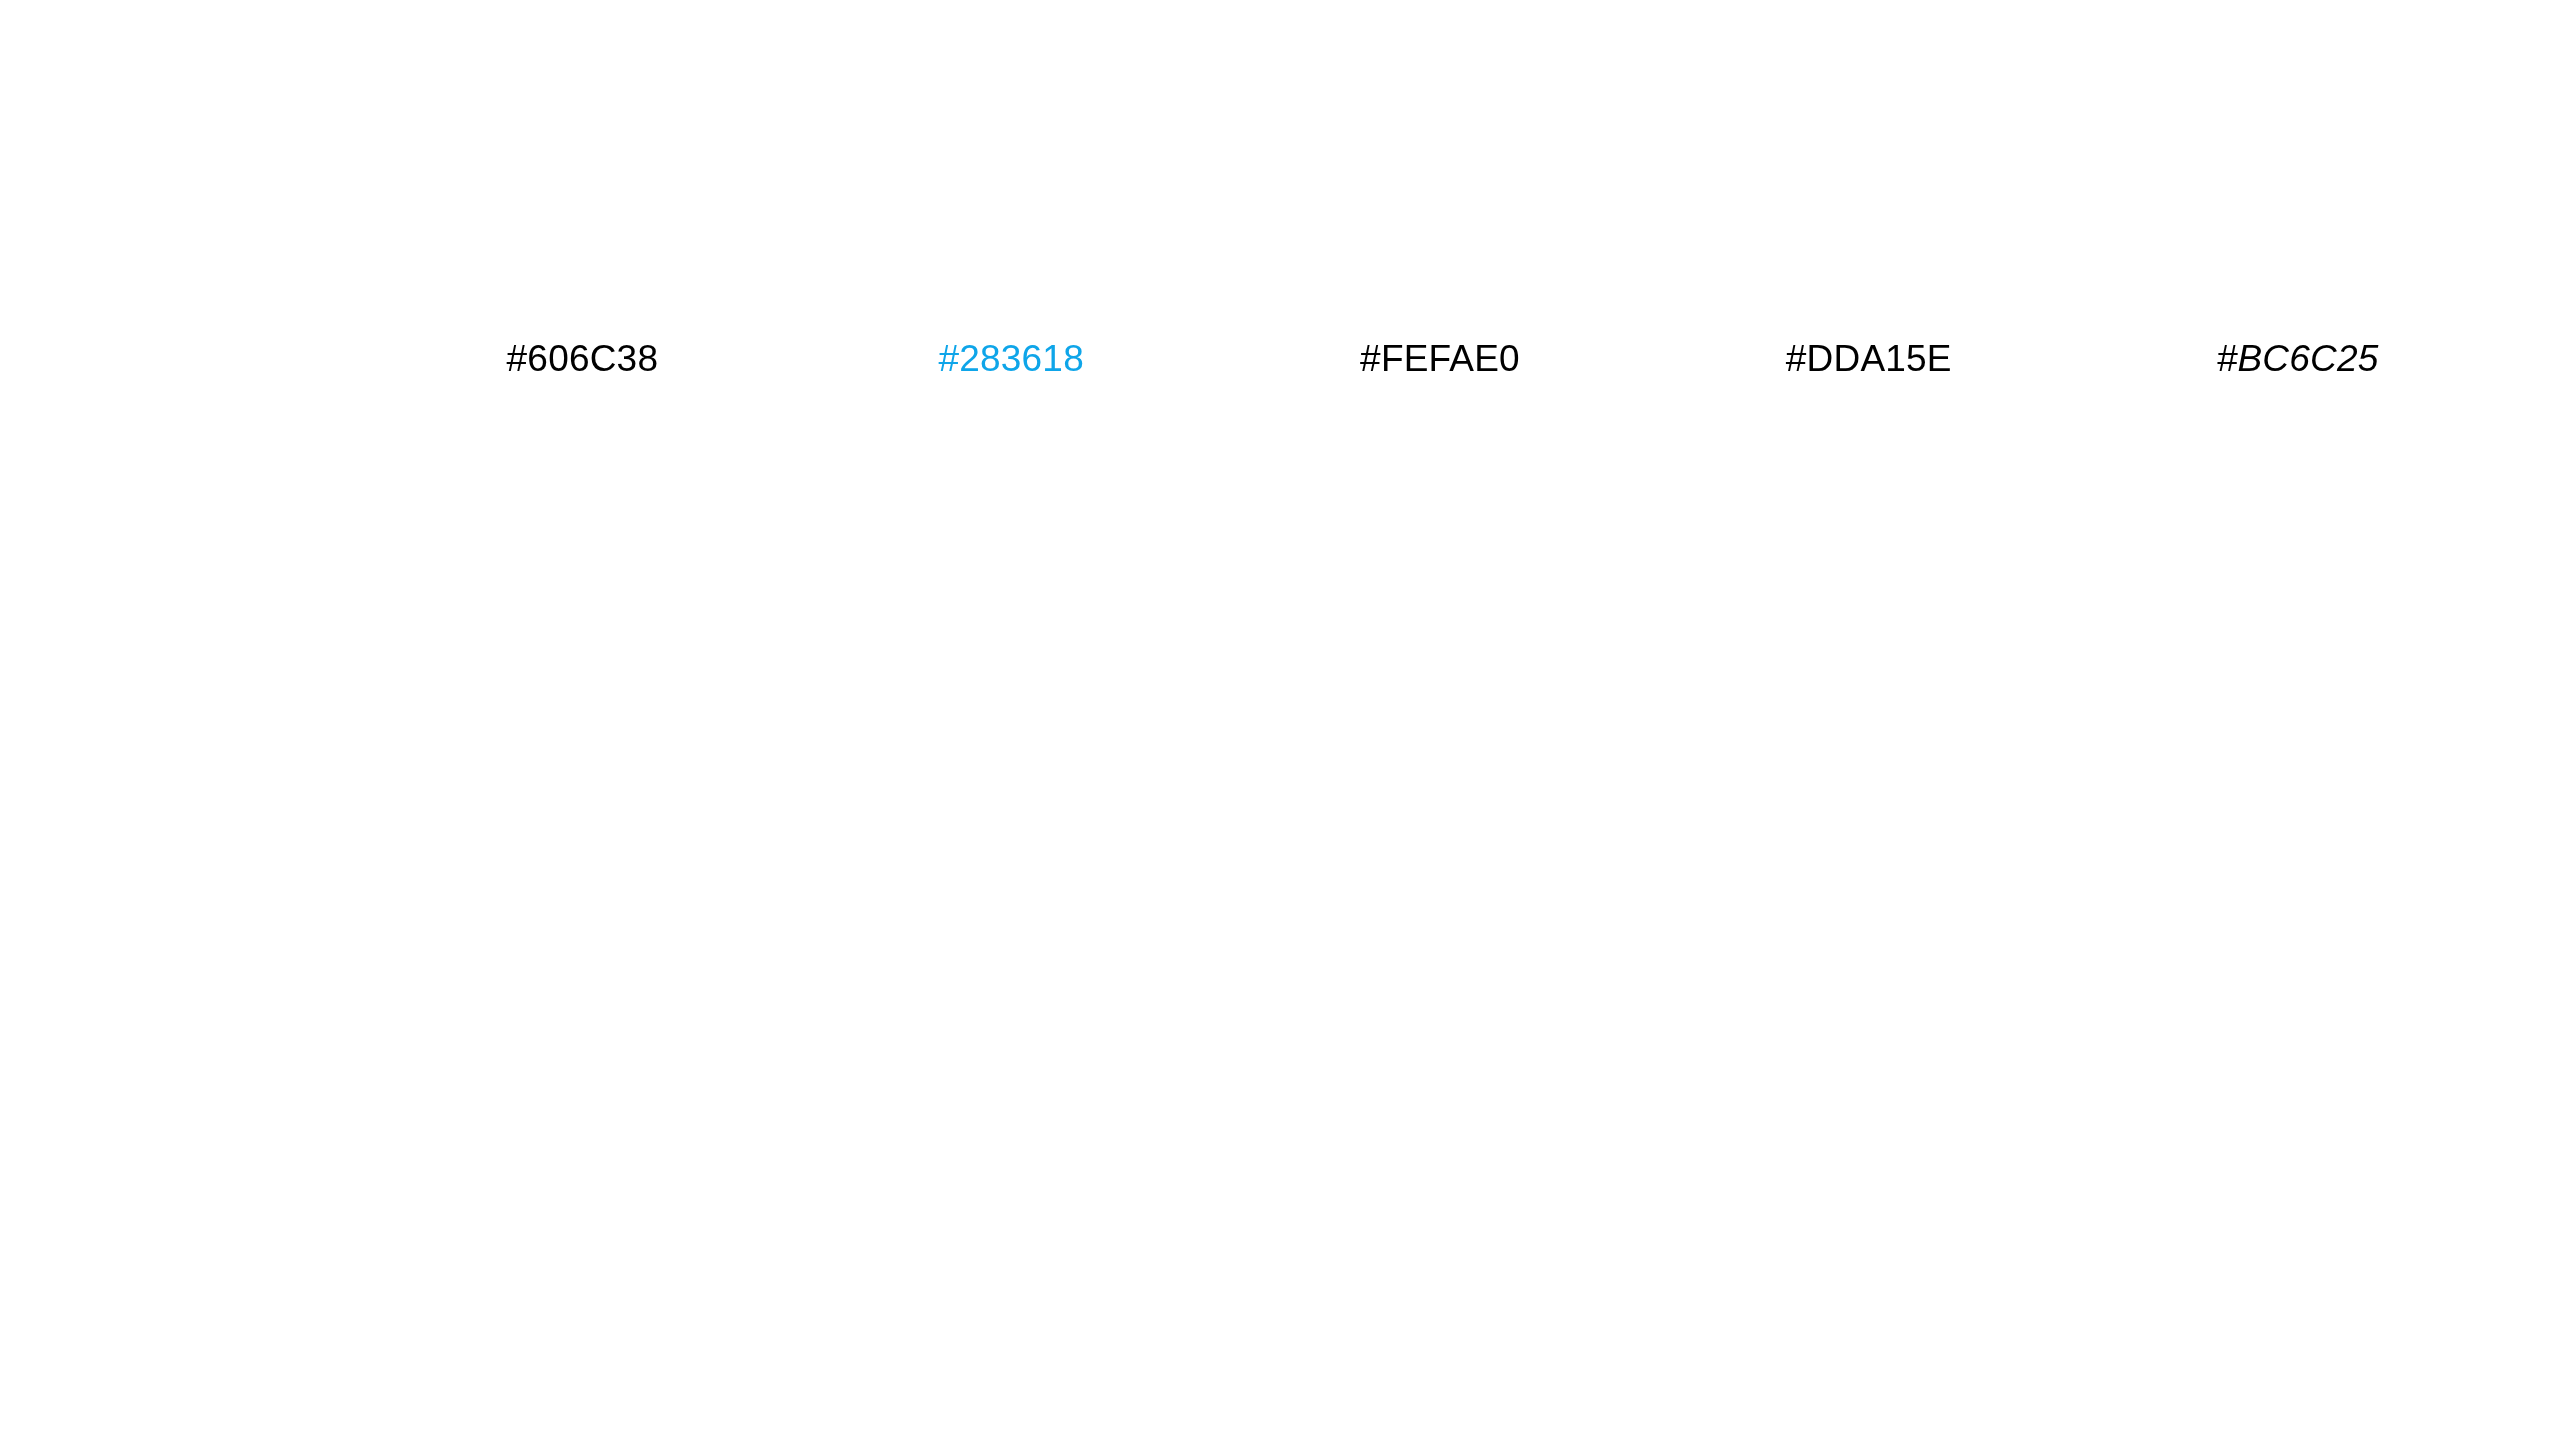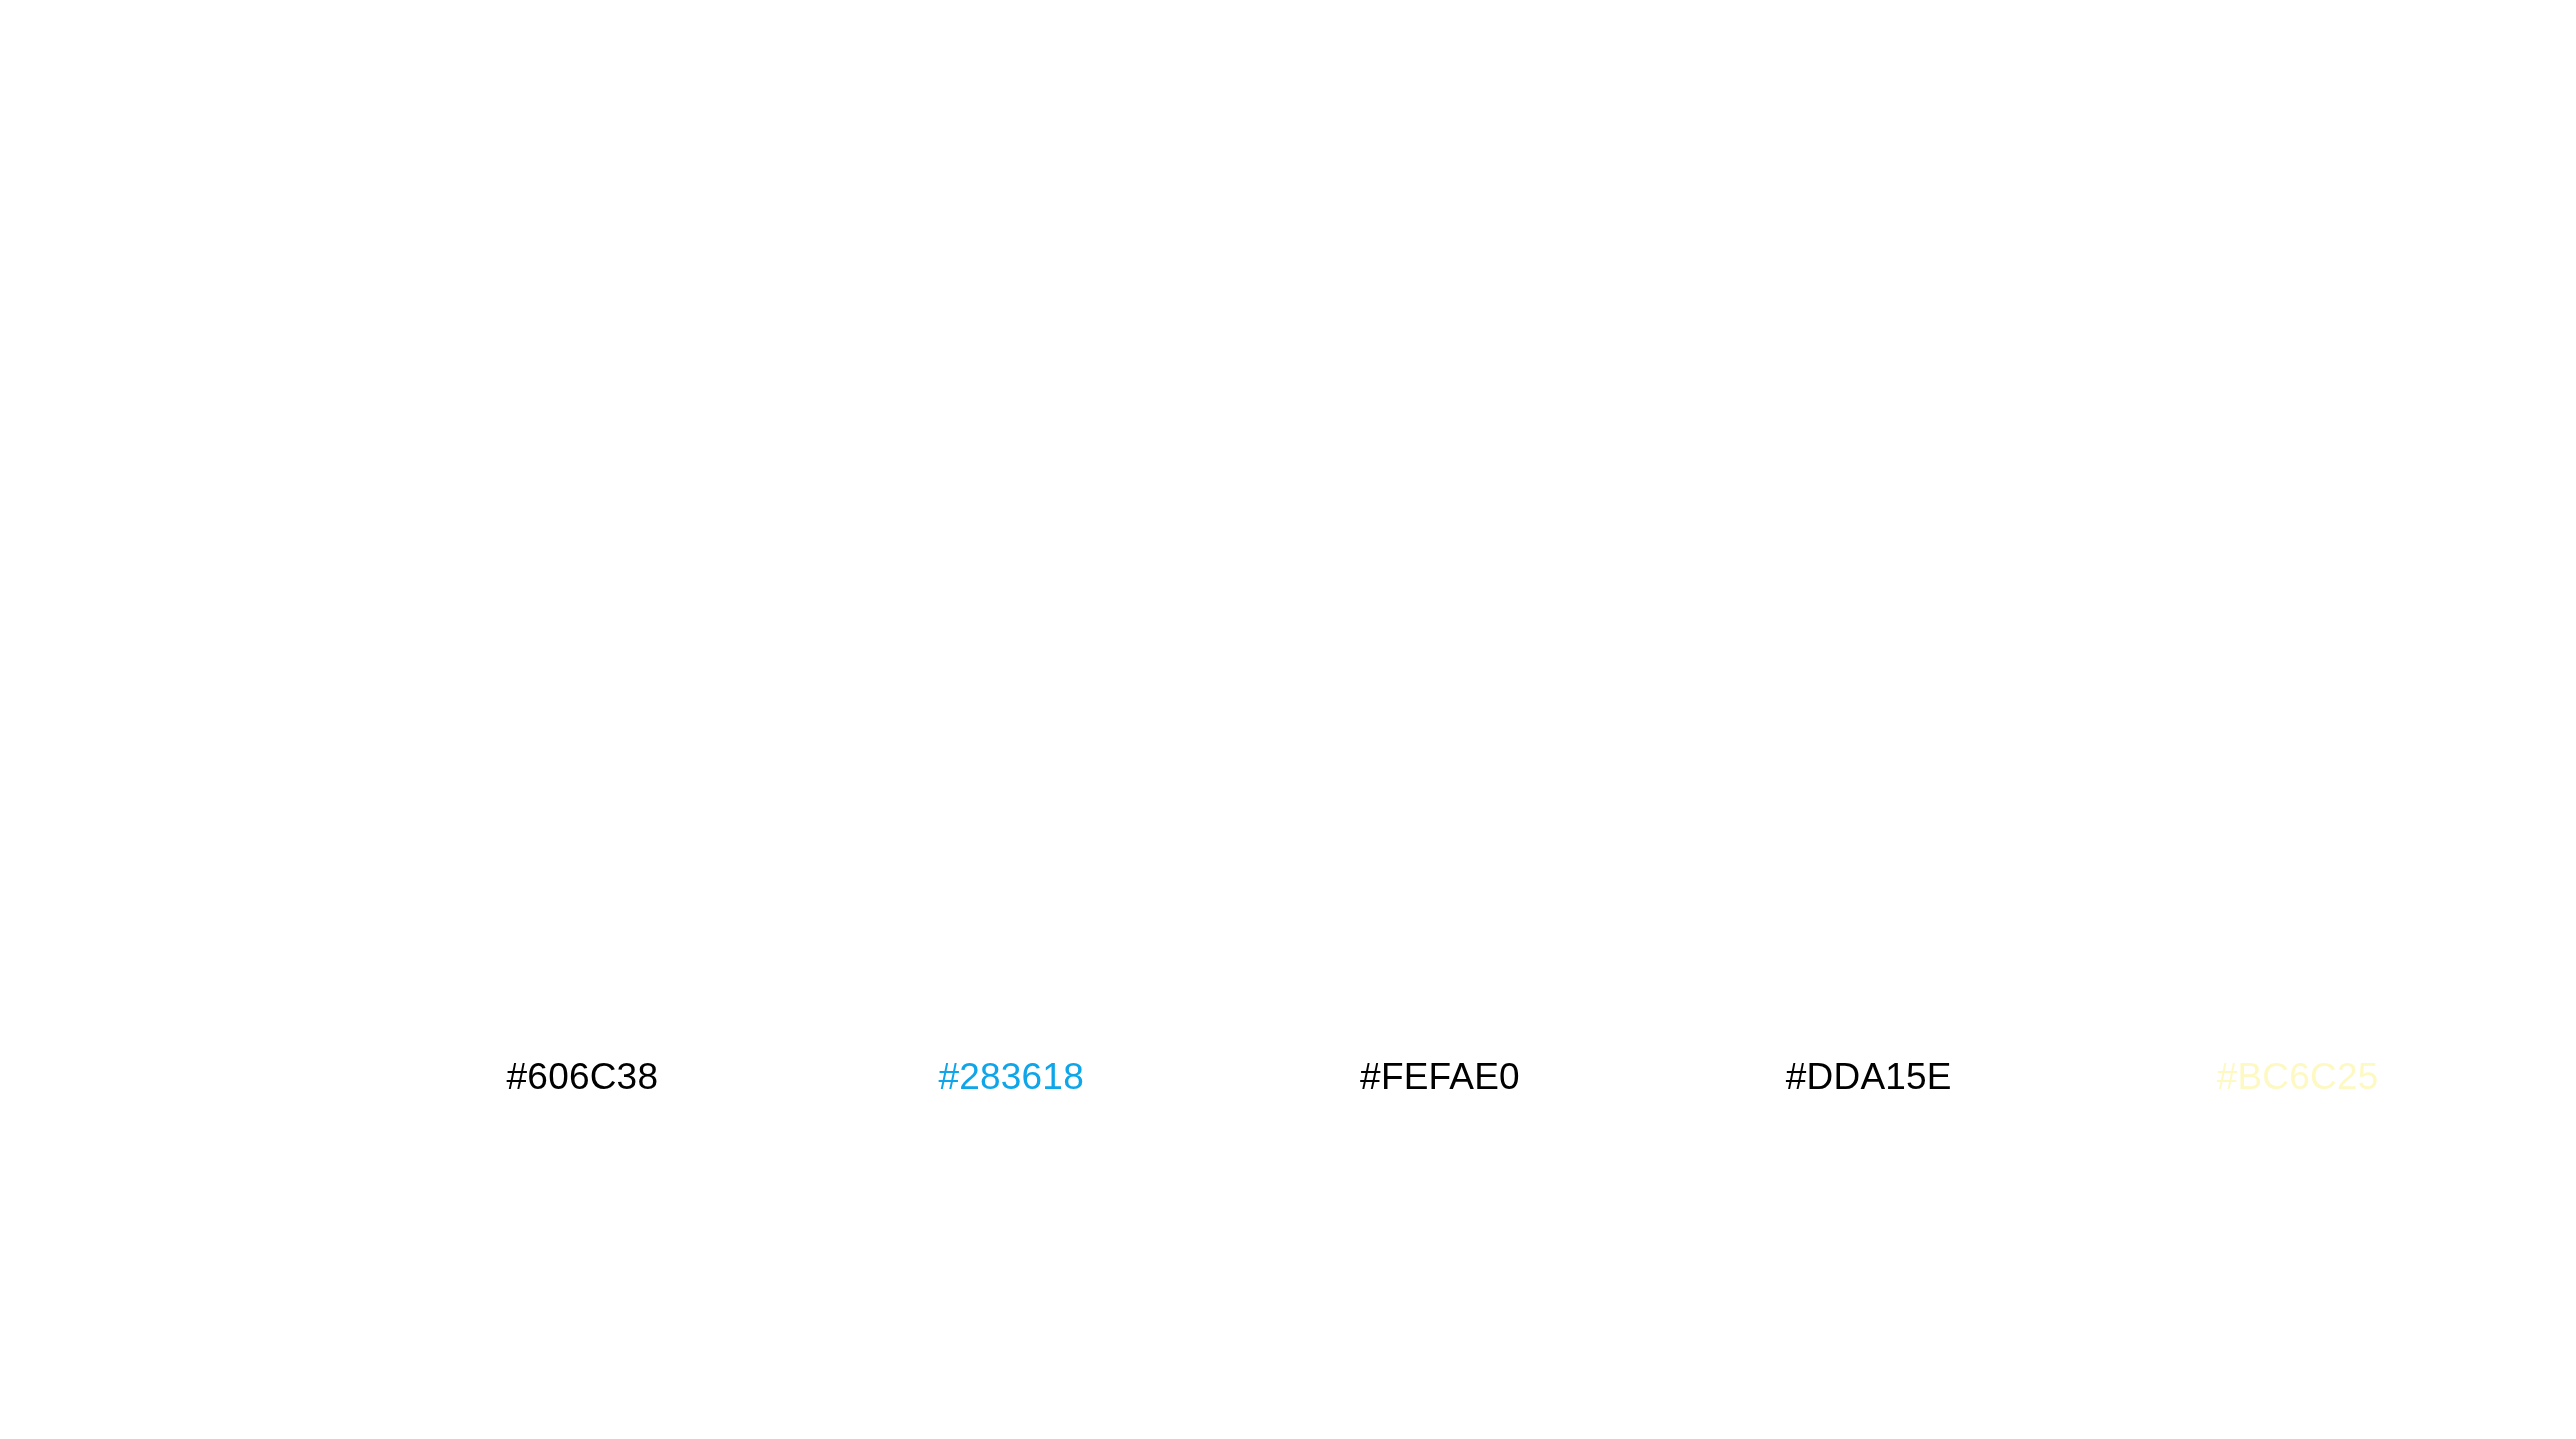--- a/index.html
+++ b/index.html
@@ -23,21 +23,21 @@
   }
 
   #swatch-strip {
     position: absolute;
     left: 368px;
     top: 4px;
     width: 2144px;
     height: 1435px;
     display: flex;
     flex-direction: row;
-    align-items: center;
+    align-items: flex-start;
   }
 
   .swatch {
     flex: 1 1 0;
     position: relative;
     display: block;
   }
 
   .swatch-label {
     position: absolute;
@@ -69,18 +69,18 @@
 
     <div class="swatch" style="background-color: #84cc16;">
       <span class="swatch-label" style="color: rgb(0, 0, 0);">#FEFAE0</span>
     </div>
 
     <div class="swatch" style="background-color: rgb(221, 161, 94);">
       <span class="swatch-label" style="color: rgb(0, 0, 0);">#DDA15E</span>
     </div>
 
     <div class="swatch" style="background-color: rgb(188, 108, 37);">
-      <span class="swatch-label" style="color: #fef9c3;">#BC6C25</span>
+      <span class="swatch-label" style="color: #000000; font-style: italic;">#BC6C25</span>
     </div>
 
   </div>
 </div>
 
 
 </body></html>

